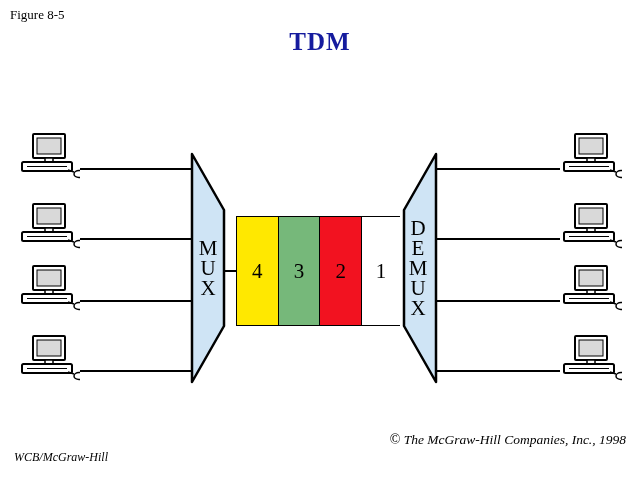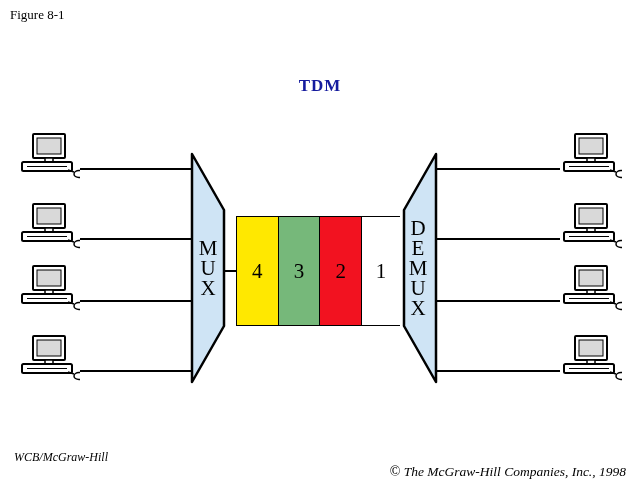--- a/index.html
+++ b/index.html
@@ -26,38 +26,37 @@
     color: #000000;
   }
   #title {
     position: absolute;
     left: 0;
     top: 28px;
     width: 640px;
     text-align: center;
     font-family: "Liberation Serif", serif;
     font-weight: bold;
-    font-size: 17px;
+    font-size: 25px;
     color: #151b9e;
     letter-spacing: 1px;
-    margin-top: 48px;
   }
   #footer-left {
     position: absolute;
     left: 14px;
     top: 450px;
     font-family: "Liberation Serif", serif;
     font-style: italic;
     font-size: 12px;
     color: #000000;
   }
   #footer-right {
     position: absolute;
     right: 14px;
-    top: 464px;
+    top: 432px;
     font-family: "Liberation Serif", serif;
     font-style: italic;
     font-size: 13.5px;
     color: #000000;
     white-space: nowrap;
   }
   #footer-right .cmark {
     font-style: normal;
     font-size: 14px;
   }
@@ -156,21 +155,21 @@
     width: 14px;
     height: 2px;
     background: #000000;
   }
 </style>
 </head>
 <body>
 
 <div id="page">
 
-  <div id="figure-label">Figure 8-1</div>
+  <div id="figure-label">Figure 8-5</div>
   <div id="title">TDM</div>
 
   <div class="computer" style="left:18px; top:133px;">
     <svg width="62" height="46" viewBox="0 0 62 46">
       <rect x="15" y="1" width="32" height="24" rx="1" fill="#ffffff" stroke="#000000" stroke-width="2"></rect>
       <rect x="19" y="5" width="24" height="16" fill="#d9d9d9" stroke="#000000" stroke-width="1"></rect>
       <rect x="27" y="25" width="8" height="4" fill="#ffffff" stroke="#000000" stroke-width="1.5"></rect>
       <rect x="4" y="29" width="50" height="9" rx="1.5" fill="#ffffff" stroke="#000000" stroke-width="2"></rect>
       <line x1="9" y1="33.5" x2="49" y2="33.5" stroke="#000000" stroke-width="1"></line>
       <ellipse cx="61" cy="41" rx="5" ry="3.5" fill="#ffffff" stroke="#000000" stroke-width="1.5"></ellipse>

